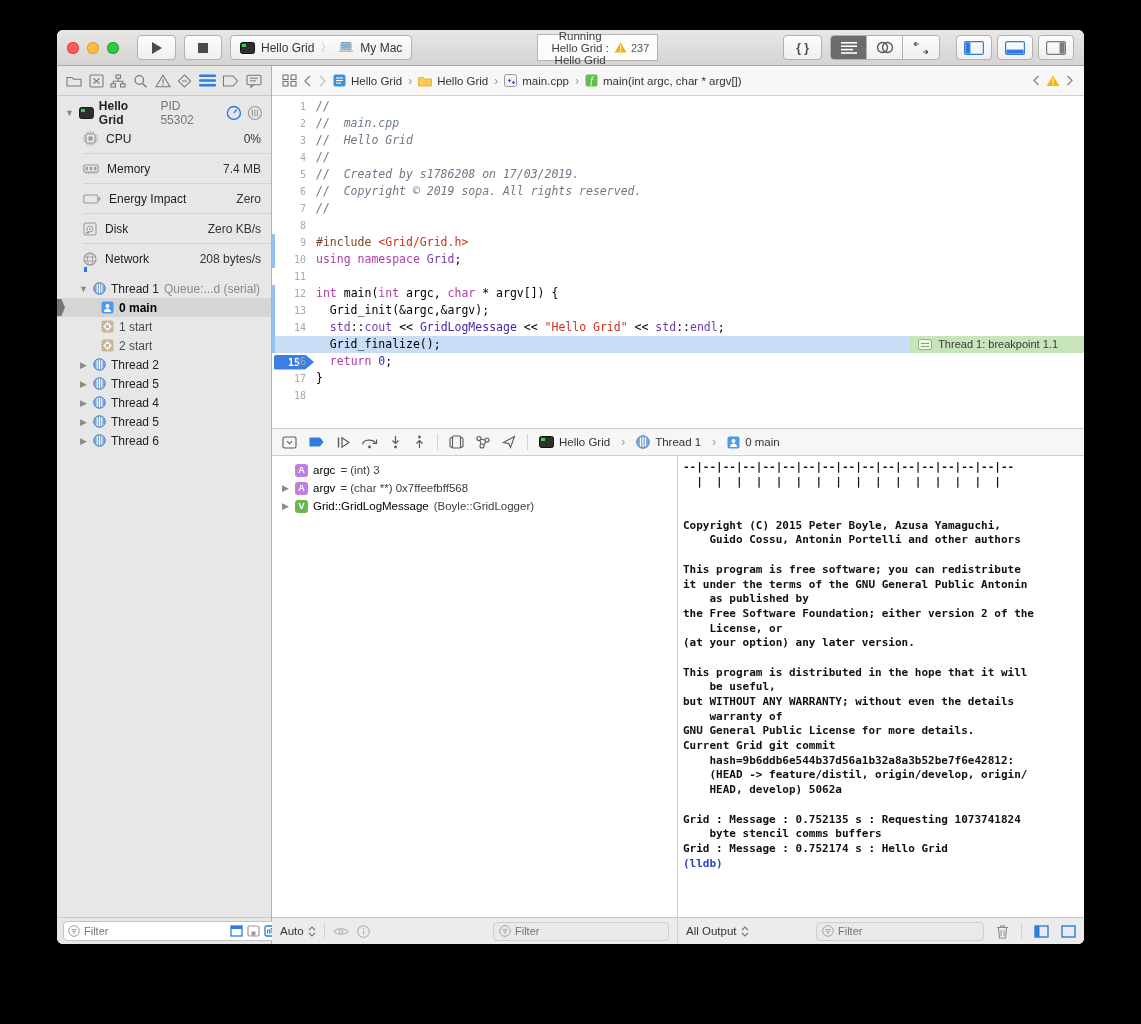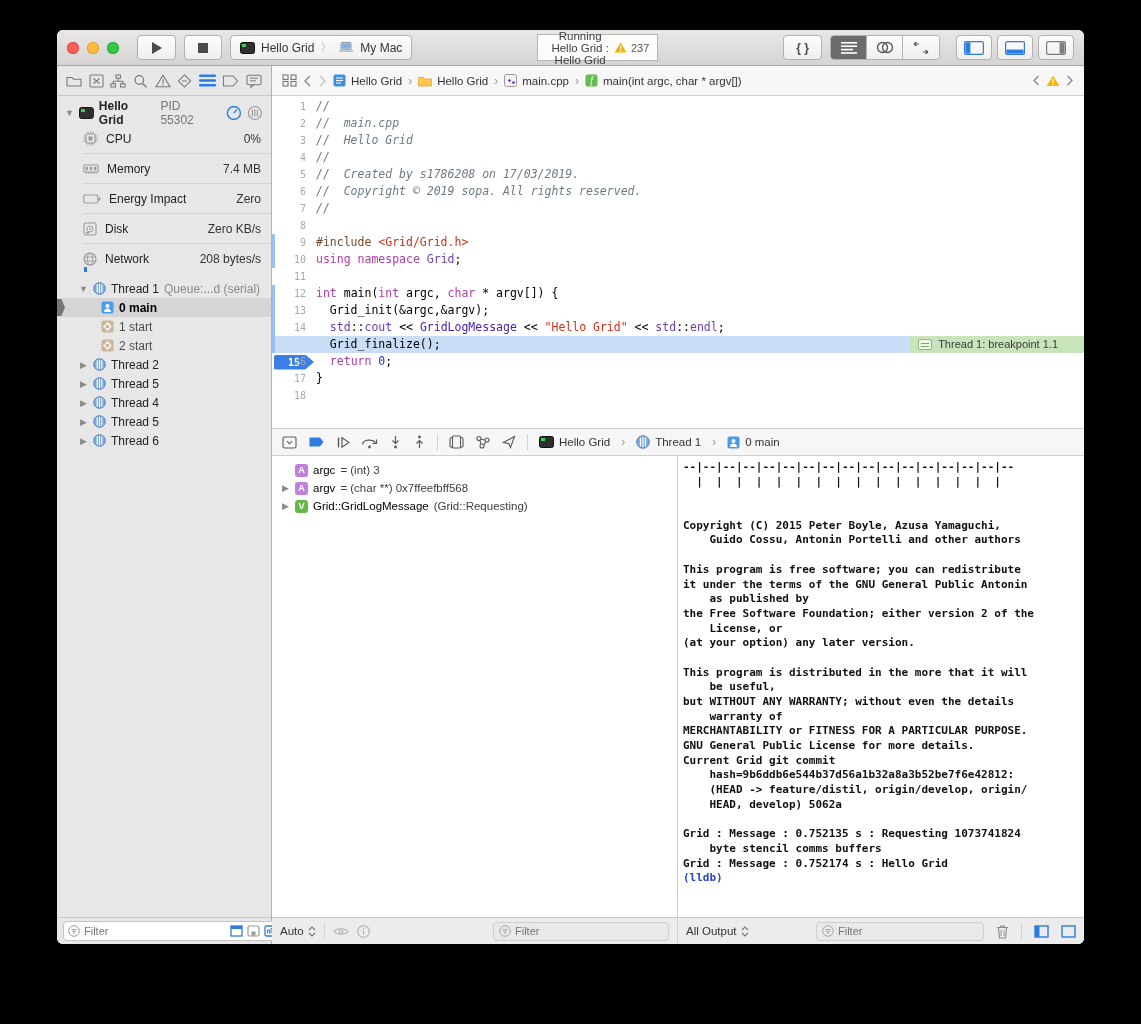--- a/index.html
+++ b/index.html
@@ -710,43 +710,42 @@
             <div class="var-row">
               <span class="disc">▶</span>
               <span class="vbadge arg">A</span>
               <span class="vname">argv</span>
               <span class="vval">= (char **) 0x7ffeefbff568</span>
             </div>
             <div class="var-row">
               <span class="disc">▶</span>
               <span class="vbadge var">V</span>
               <span class="vname">Grid::GridLogMessage</span>
-              <span class="vval">(Grid::Requesting)</span>
+              <span class="vval">(Boyle::GridLogger)</span>
             </div>
           </div>
         <div class="console" id="console">
             <div class="cline">--|--|--|--|--|--|--|--|--|--|--|--|--|--|--|--|--</div>
             <div class="cline">  |  |  |  |  |  |  |  |  |  |  |  |  |  |  |  |</div>
             <div class="cline">&nbsp;</div>
             <div class="cline">&nbsp;</div>
             <div class="cline">Copyright (C) 2015 Peter Boyle, Azusa Yamaguchi,</div>
             <div class="cline">    Guido Cossu, Antonin Portelli and other authors</div>
             <div class="cline">&nbsp;</div>
             <div class="cline">This program is free software; you can redistribute</div>
             <div class="cline">it under the terms of the GNU General Public Antonin</div>
             <div class="cline">    as published by</div>
             <div class="cline">the Free Software Foundation; either version 2 of the</div>
             <div class="cline">    License, or</div>
             <div class="cline">(at your option) any later version.</div>
             <div class="cline">&nbsp;</div>
-            <div class="cline">This program is distributed in the more that it will</div>
+            <div class="cline">This program is distributed in the hope that it will</div>
             <div class="cline">    be useful,</div>
             <div class="cline">but WITHOUT ANY WARRANTY; without even the details</div>
             <div class="cline">    warranty of</div>
-            <div class="cline">MERCHANTABILITY or FITNESS FOR A PARTICULAR PURPOSE.</div>
             <div class="cline">GNU General Public License for more details.</div>
             <div class="cline">Current Grid git commit</div>
             <div class="cline">    hash=9b6ddb6e544b37d56a1b32a8a3b52be7f6e42812:</div>
             <div class="cline">    (HEAD -&gt; feature/distil, origin/develop, origin/</div>
             <div class="cline">    HEAD, develop) 5062a</div>
             <div class="cline">&nbsp;</div>
             <div class="cline">Grid : Message : 0.752135 s : Requesting 1073741824</div>
             <div class="cline">    byte stencil comms buffers</div>
             <div class="cline">Grid : Message : 0.752174 s : Hello Grid</div>
             <div class="cline lldb">(lldb)</div>

